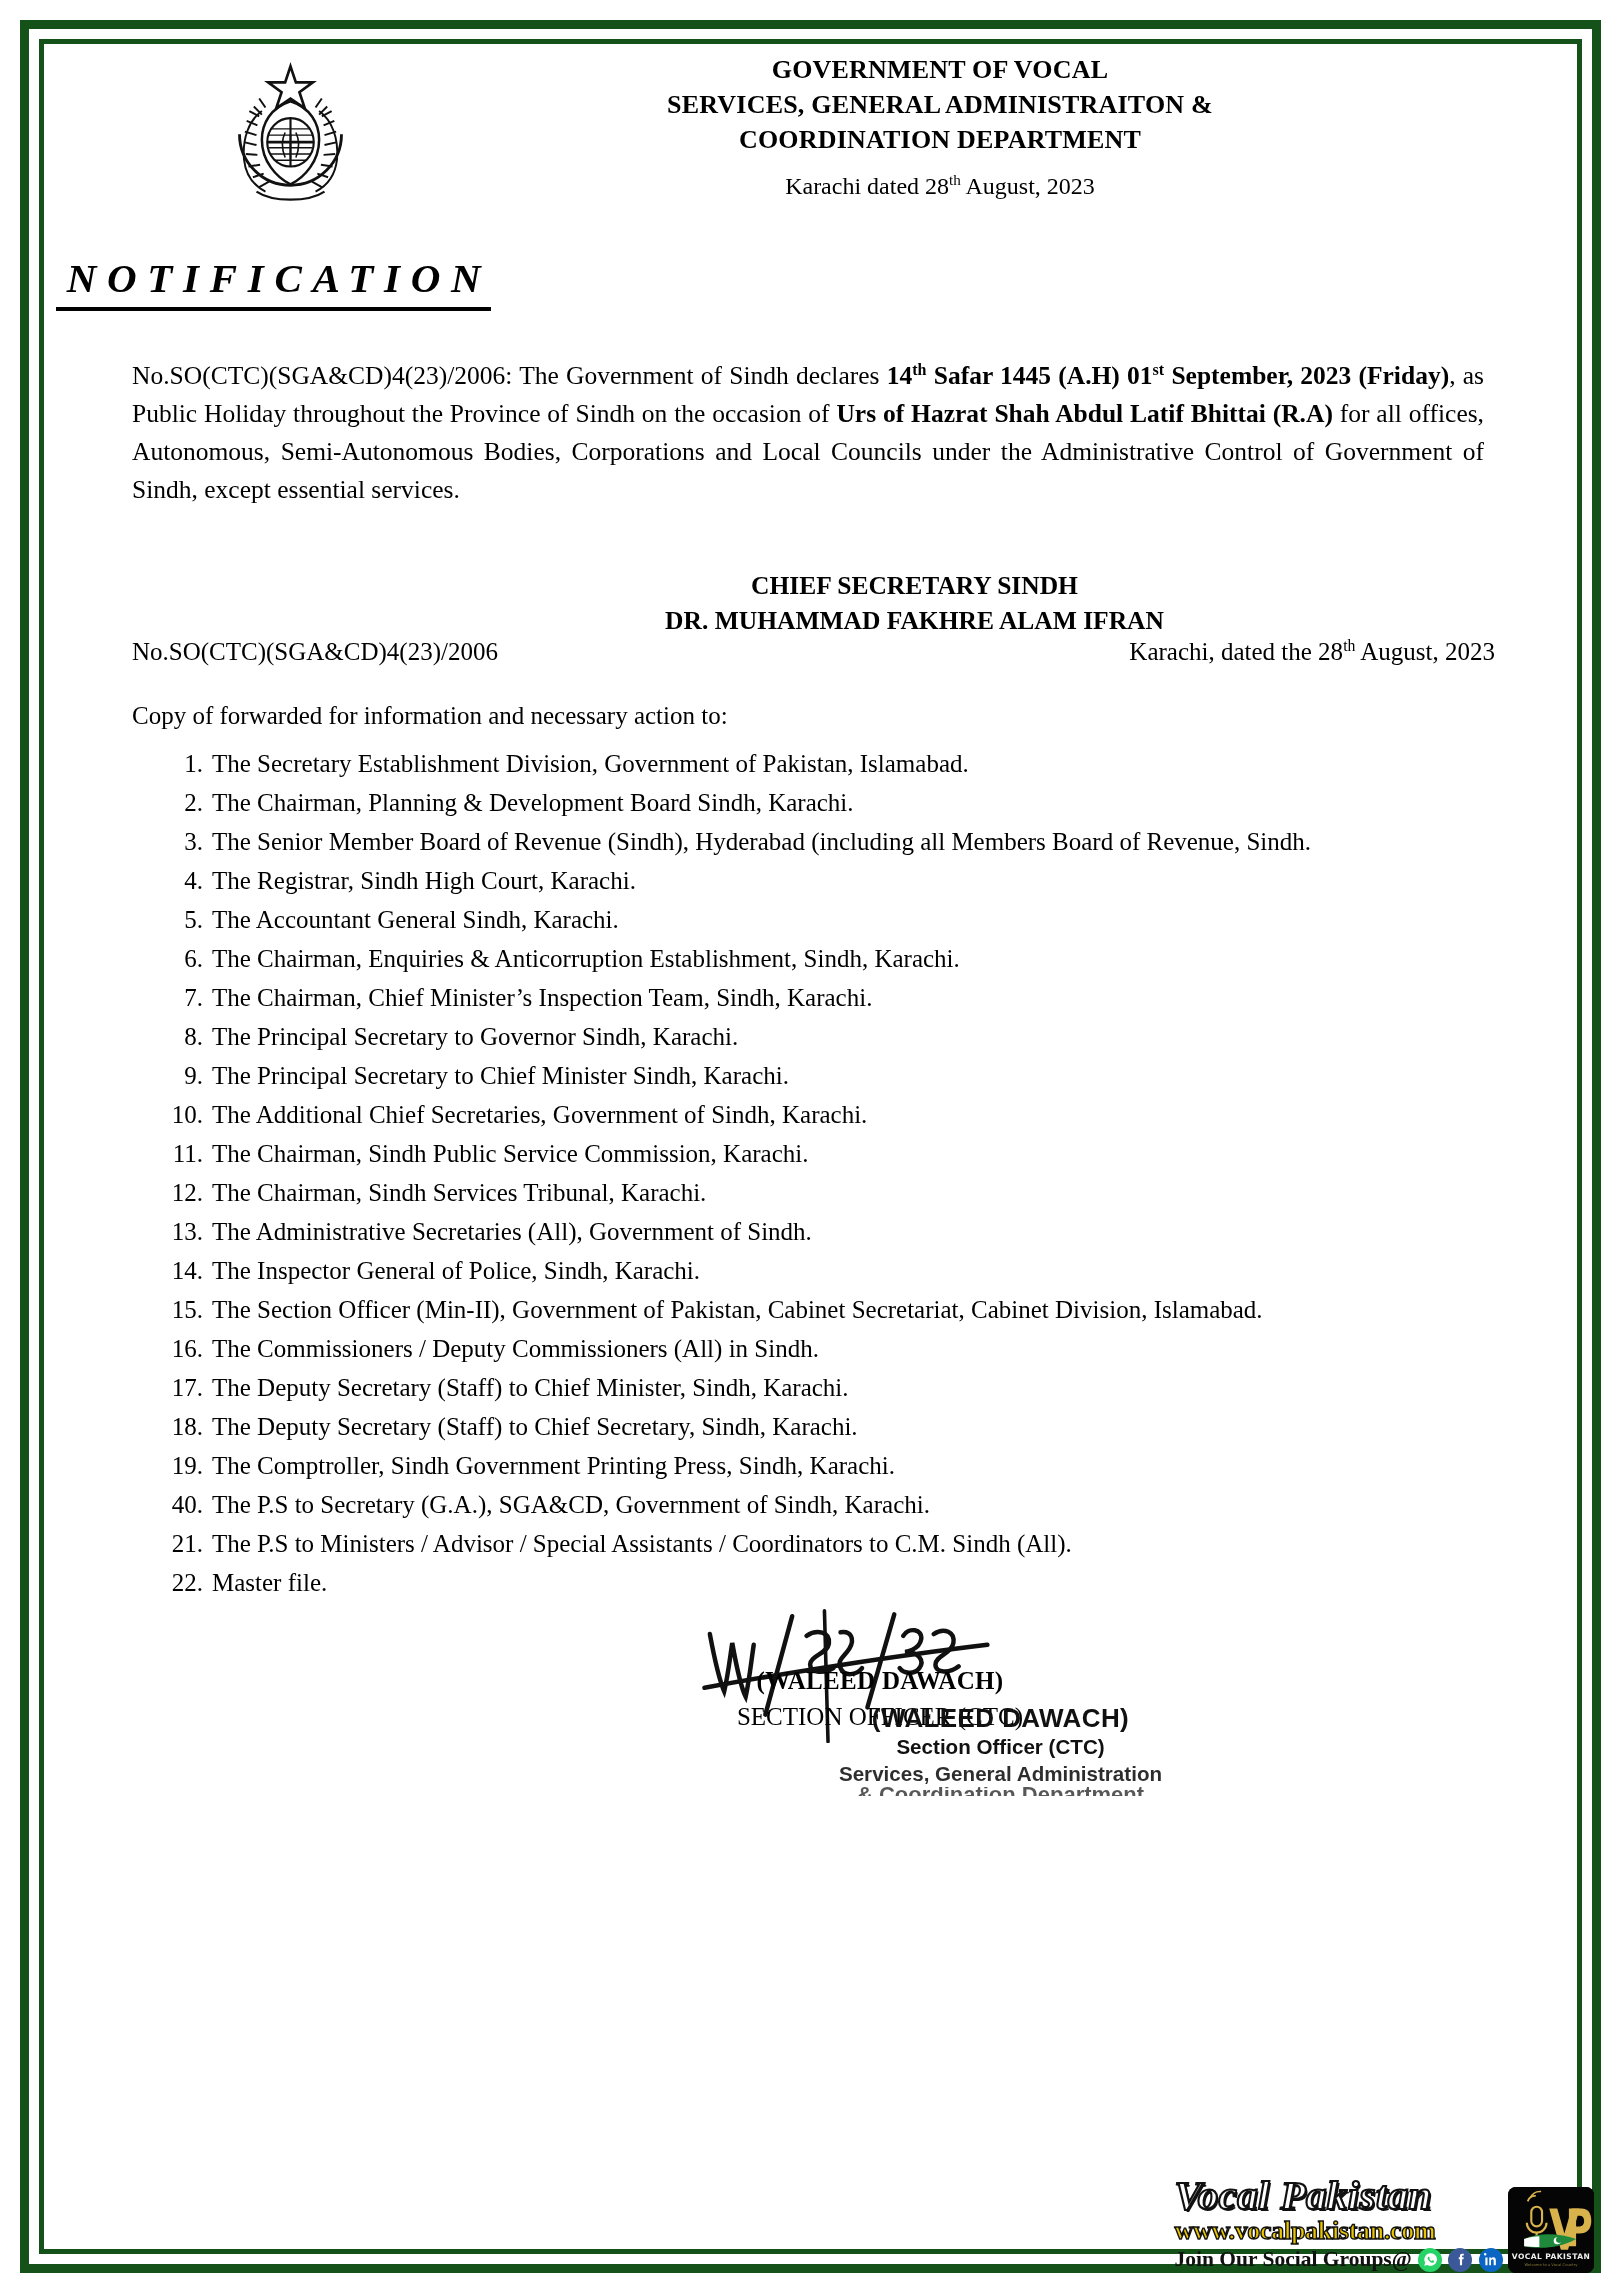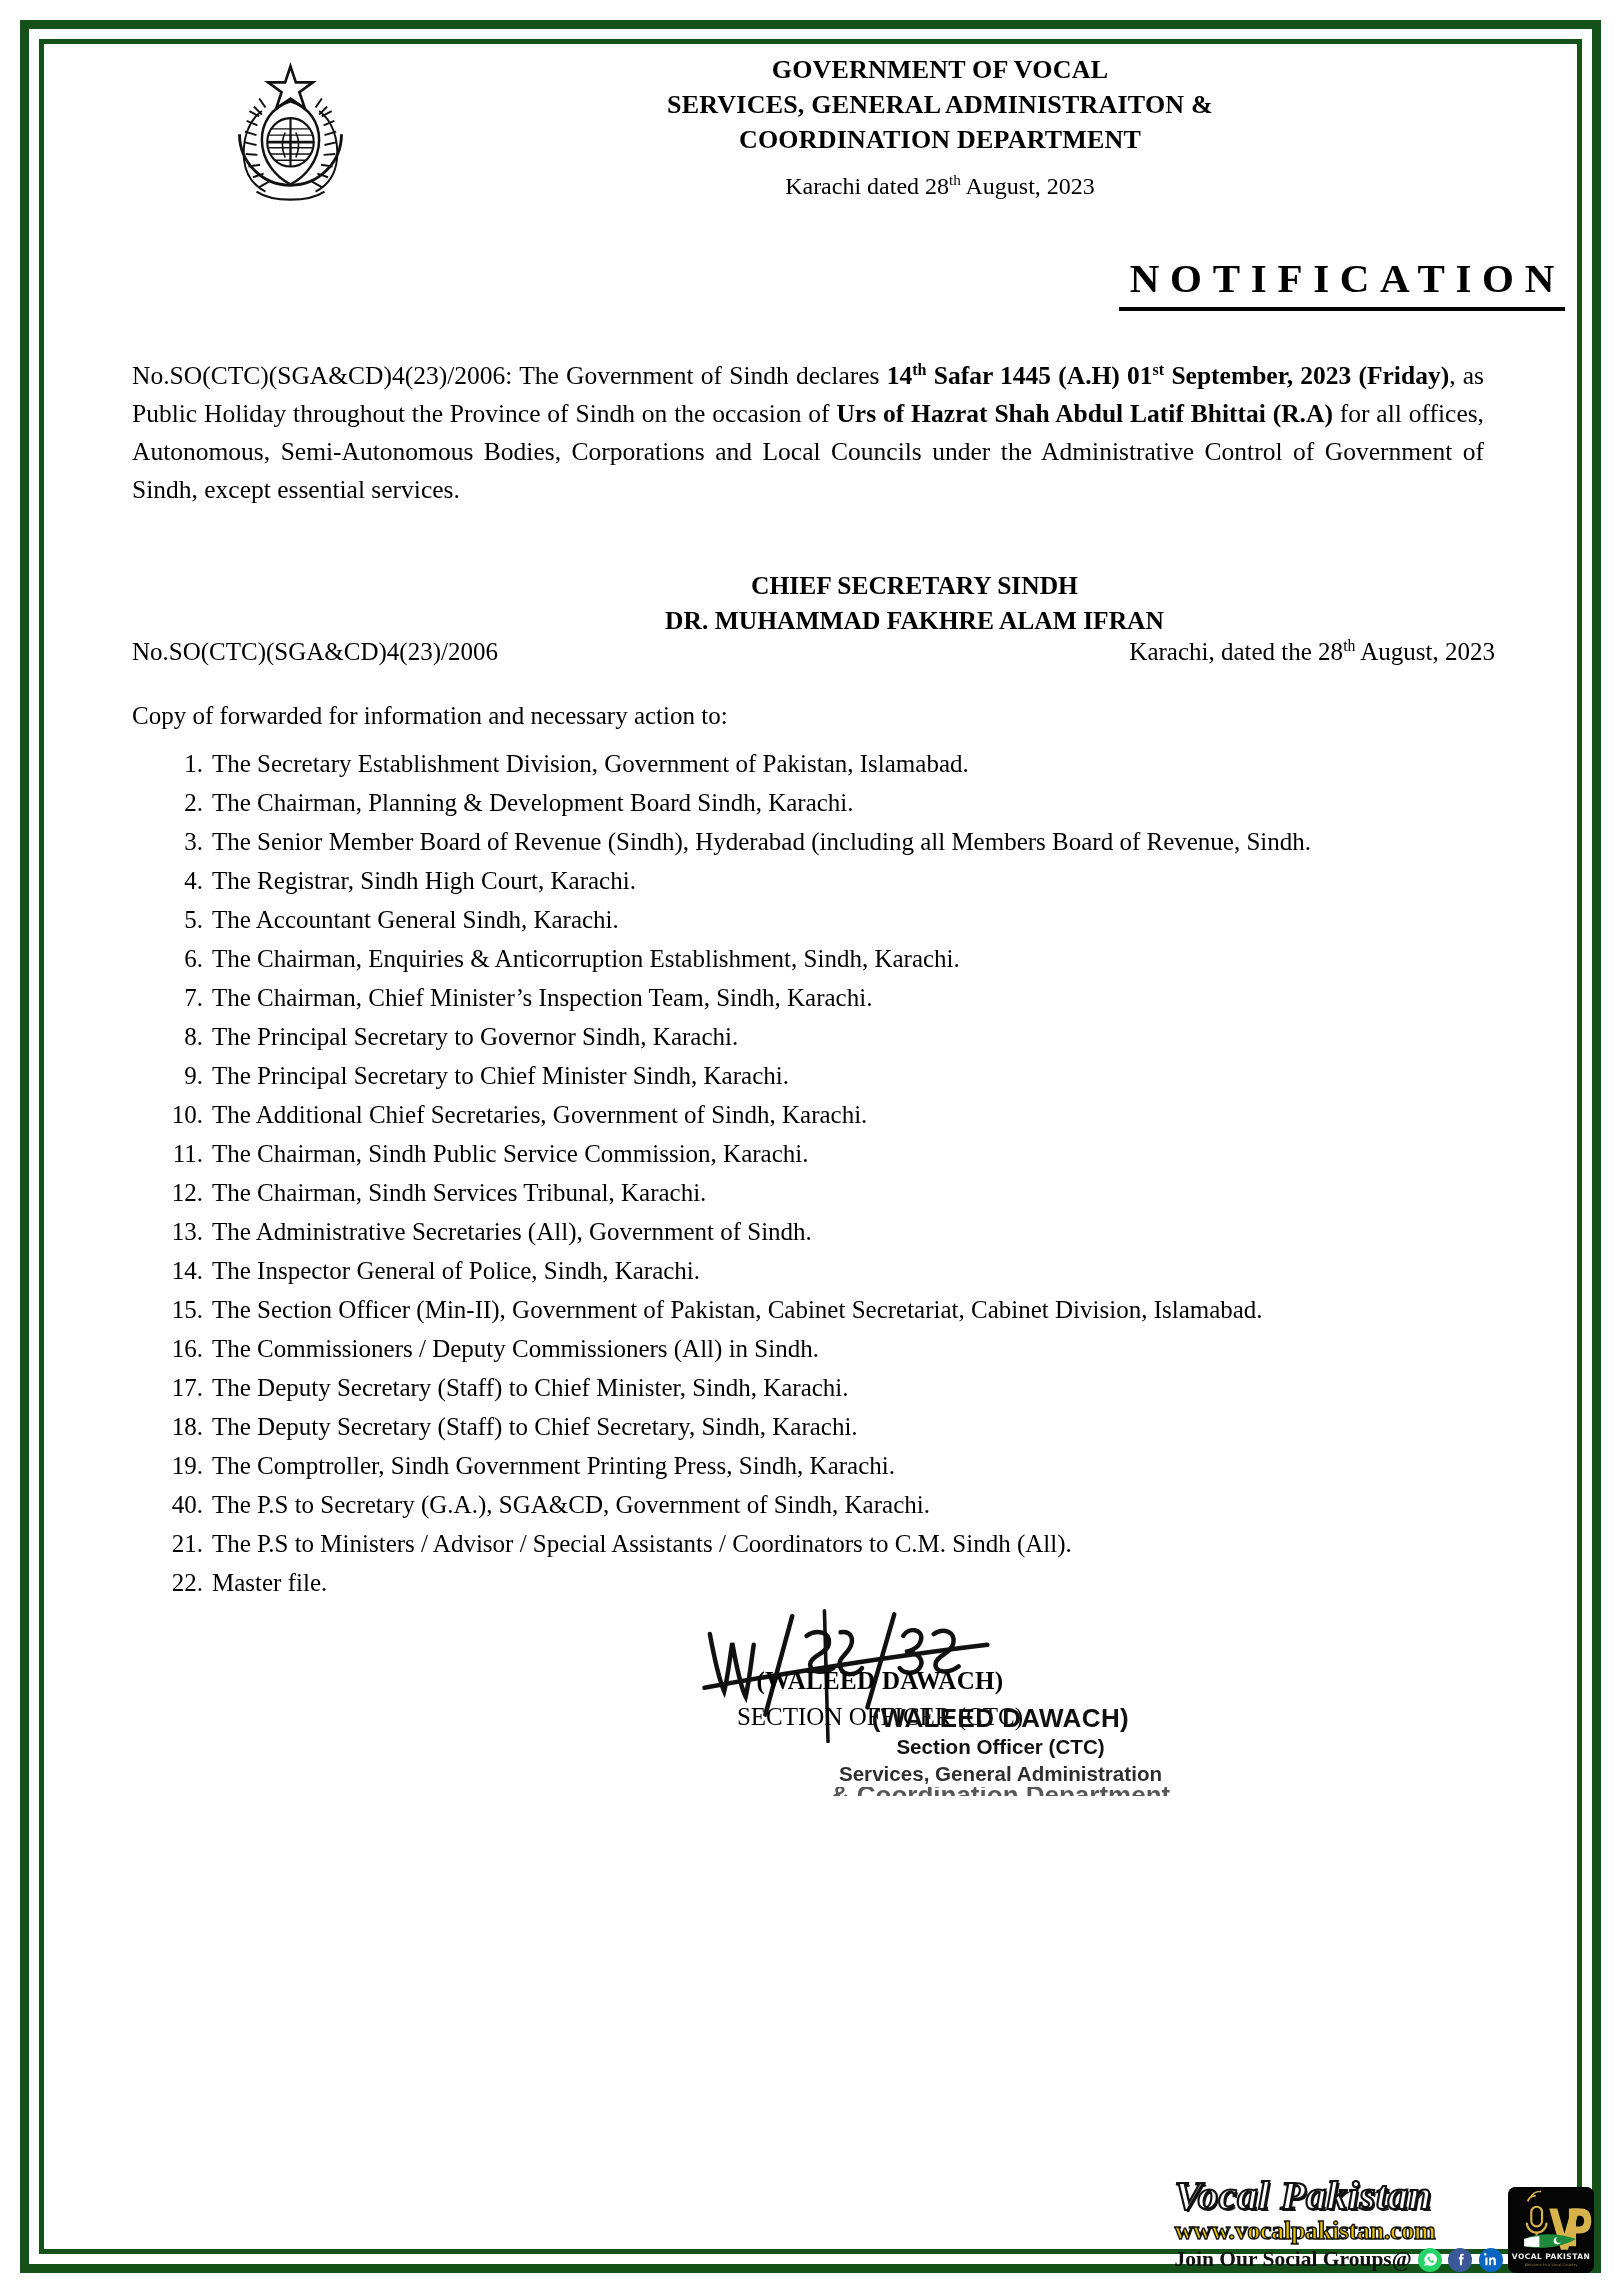--- a/index.html
+++ b/index.html
@@ -68,22 +68,23 @@
   }
   .karachi-dated {
     margin-top: 15px;
     font-size: 24px;
     line-height: 29px;
   }
   sup { font-size: 0.63em; vertical-align: super; line-height: 0; }
 
   
   .title-wrap {
-    text-align: right;
+    text-align: left;
     margin-top: 32px;
+    font-style: italic;
   }
   .doc-title {
     display: inline-block;
     font-size: 41px;
     font-weight: bold;
     letter-spacing: 10.7px;
     padding-bottom: 4.5px;
     border-bottom: 4.5px solid #000;
     text-indent: 10.7px;
   }
@@ -180,21 +181,21 @@
     width: 421px;
     text-align: center;
     color: #111;
     font-family: "Liberation Sans", "DejaVu Sans", sans-serif;
     font-weight: bold;
   }
   .stamp .s1 { font-size: 26px; letter-spacing: 0.4px; line-height: 30px; }
   .stamp .s2 { font-size: 20.6px; line-height: 27px; }
   .stamp .s3 { font-size: 20.6px; line-height: 27px; opacity: .88; }
   .stamp .s4 {
-    font-size: 26px; line-height: 16px; overflow: hidden;
+    font-size: 22px; line-height: 16px; overflow: hidden;
     height: 9.9px; opacity: .7;
   }
 
   
   .watermark {
     position: absolute;
     right: 27px;
     bottom: 19.7px;
     display: flex;
     align-items: flex-end;

